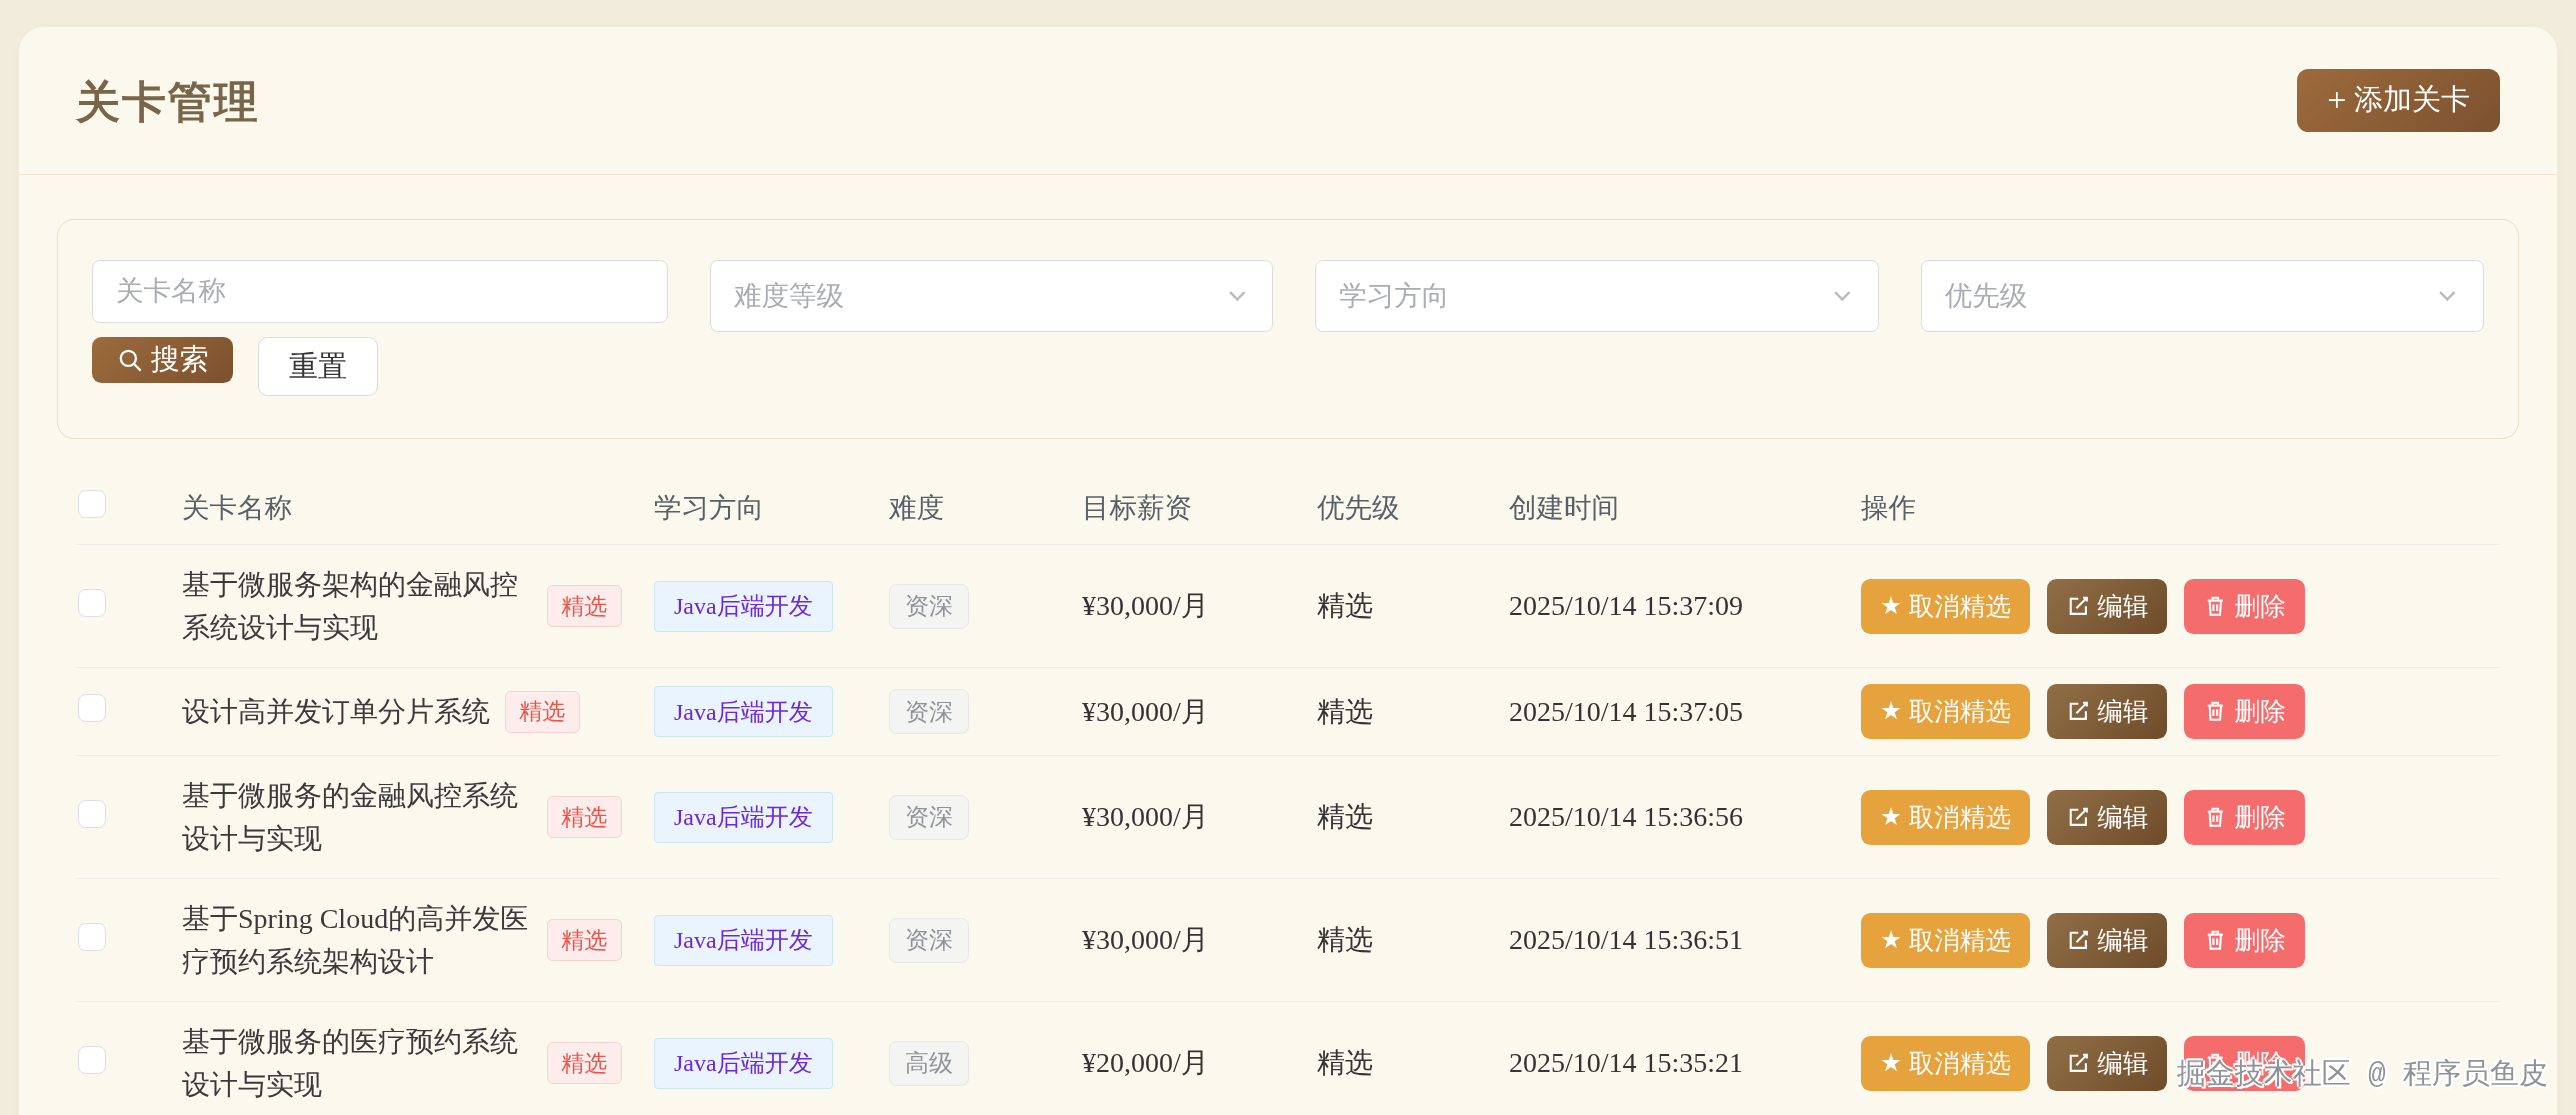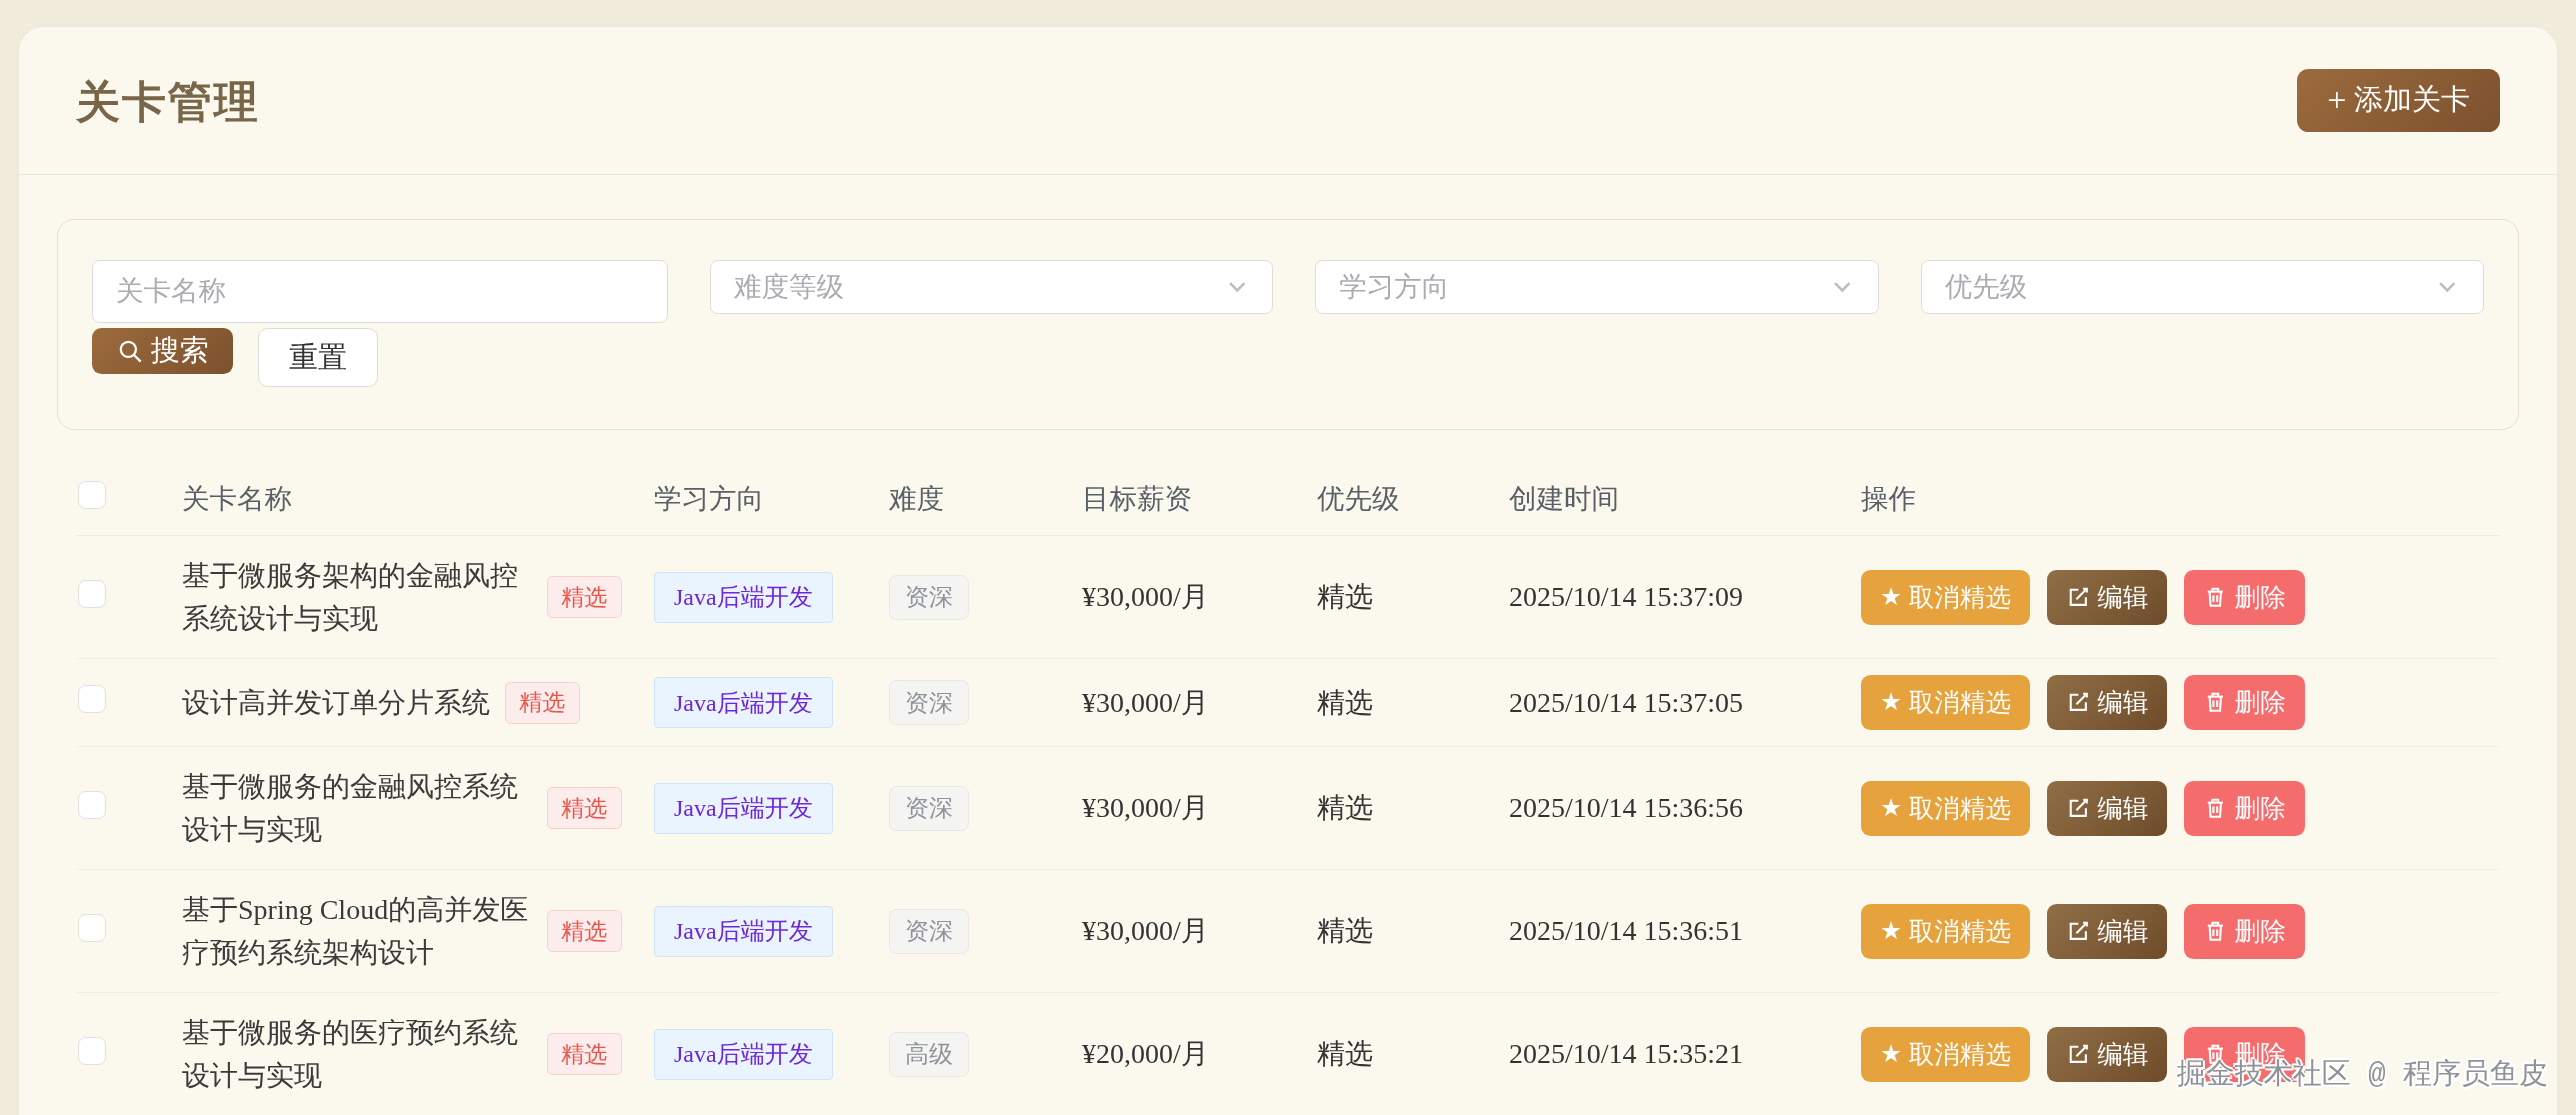--- a/index.html
+++ b/index.html
@@ -34,21 +34,21 @@
     padding:40px 34px 42px 34px;
   }
   .filter-fields { display:flex; gap:42px; }
   .filter-input {
     flex:none; width:576px; height:63px; background:#fff;
     border:0.9px solid #dcdcdc; border-radius:7.6px; padding:0 23px;
     font-size:27.5px; font-family:inherit; color:#333; outline:none;
   }
   .filter-input::placeholder { color:#a9acb2; }
   .select-box {
-    flex:1; height:54px; background:#fff; border:0.9px solid #dcdcdc; border-radius:7.6px;
+    flex:1; height:72px; background:#fff; border:0.9px solid #dcdcdc; border-radius:7.6px;
     display:flex; align-items:center; justify-content:space-between;
     padding:0 23px; font-size:27.5px; color:#a9acb2; cursor:pointer;
   }
   .chevron { width:24.6px; height:24.6px; stroke:#b9bcc2; fill:none; stroke-width:2.4; }
   .filter-buttons { display:flex; gap:24.6px; margin-top:5.7px; }
   .btn-search {
     display:inline-flex; align-items:center; gap:7.6px;
     background:linear-gradient(135deg,#9c6b3d,#7c512e);
     color:#fff; border:none; border-radius:9.5px; height:46px; padding:0 24.6px;
     font-size:29px; font-family:inherit; cursor:pointer;

